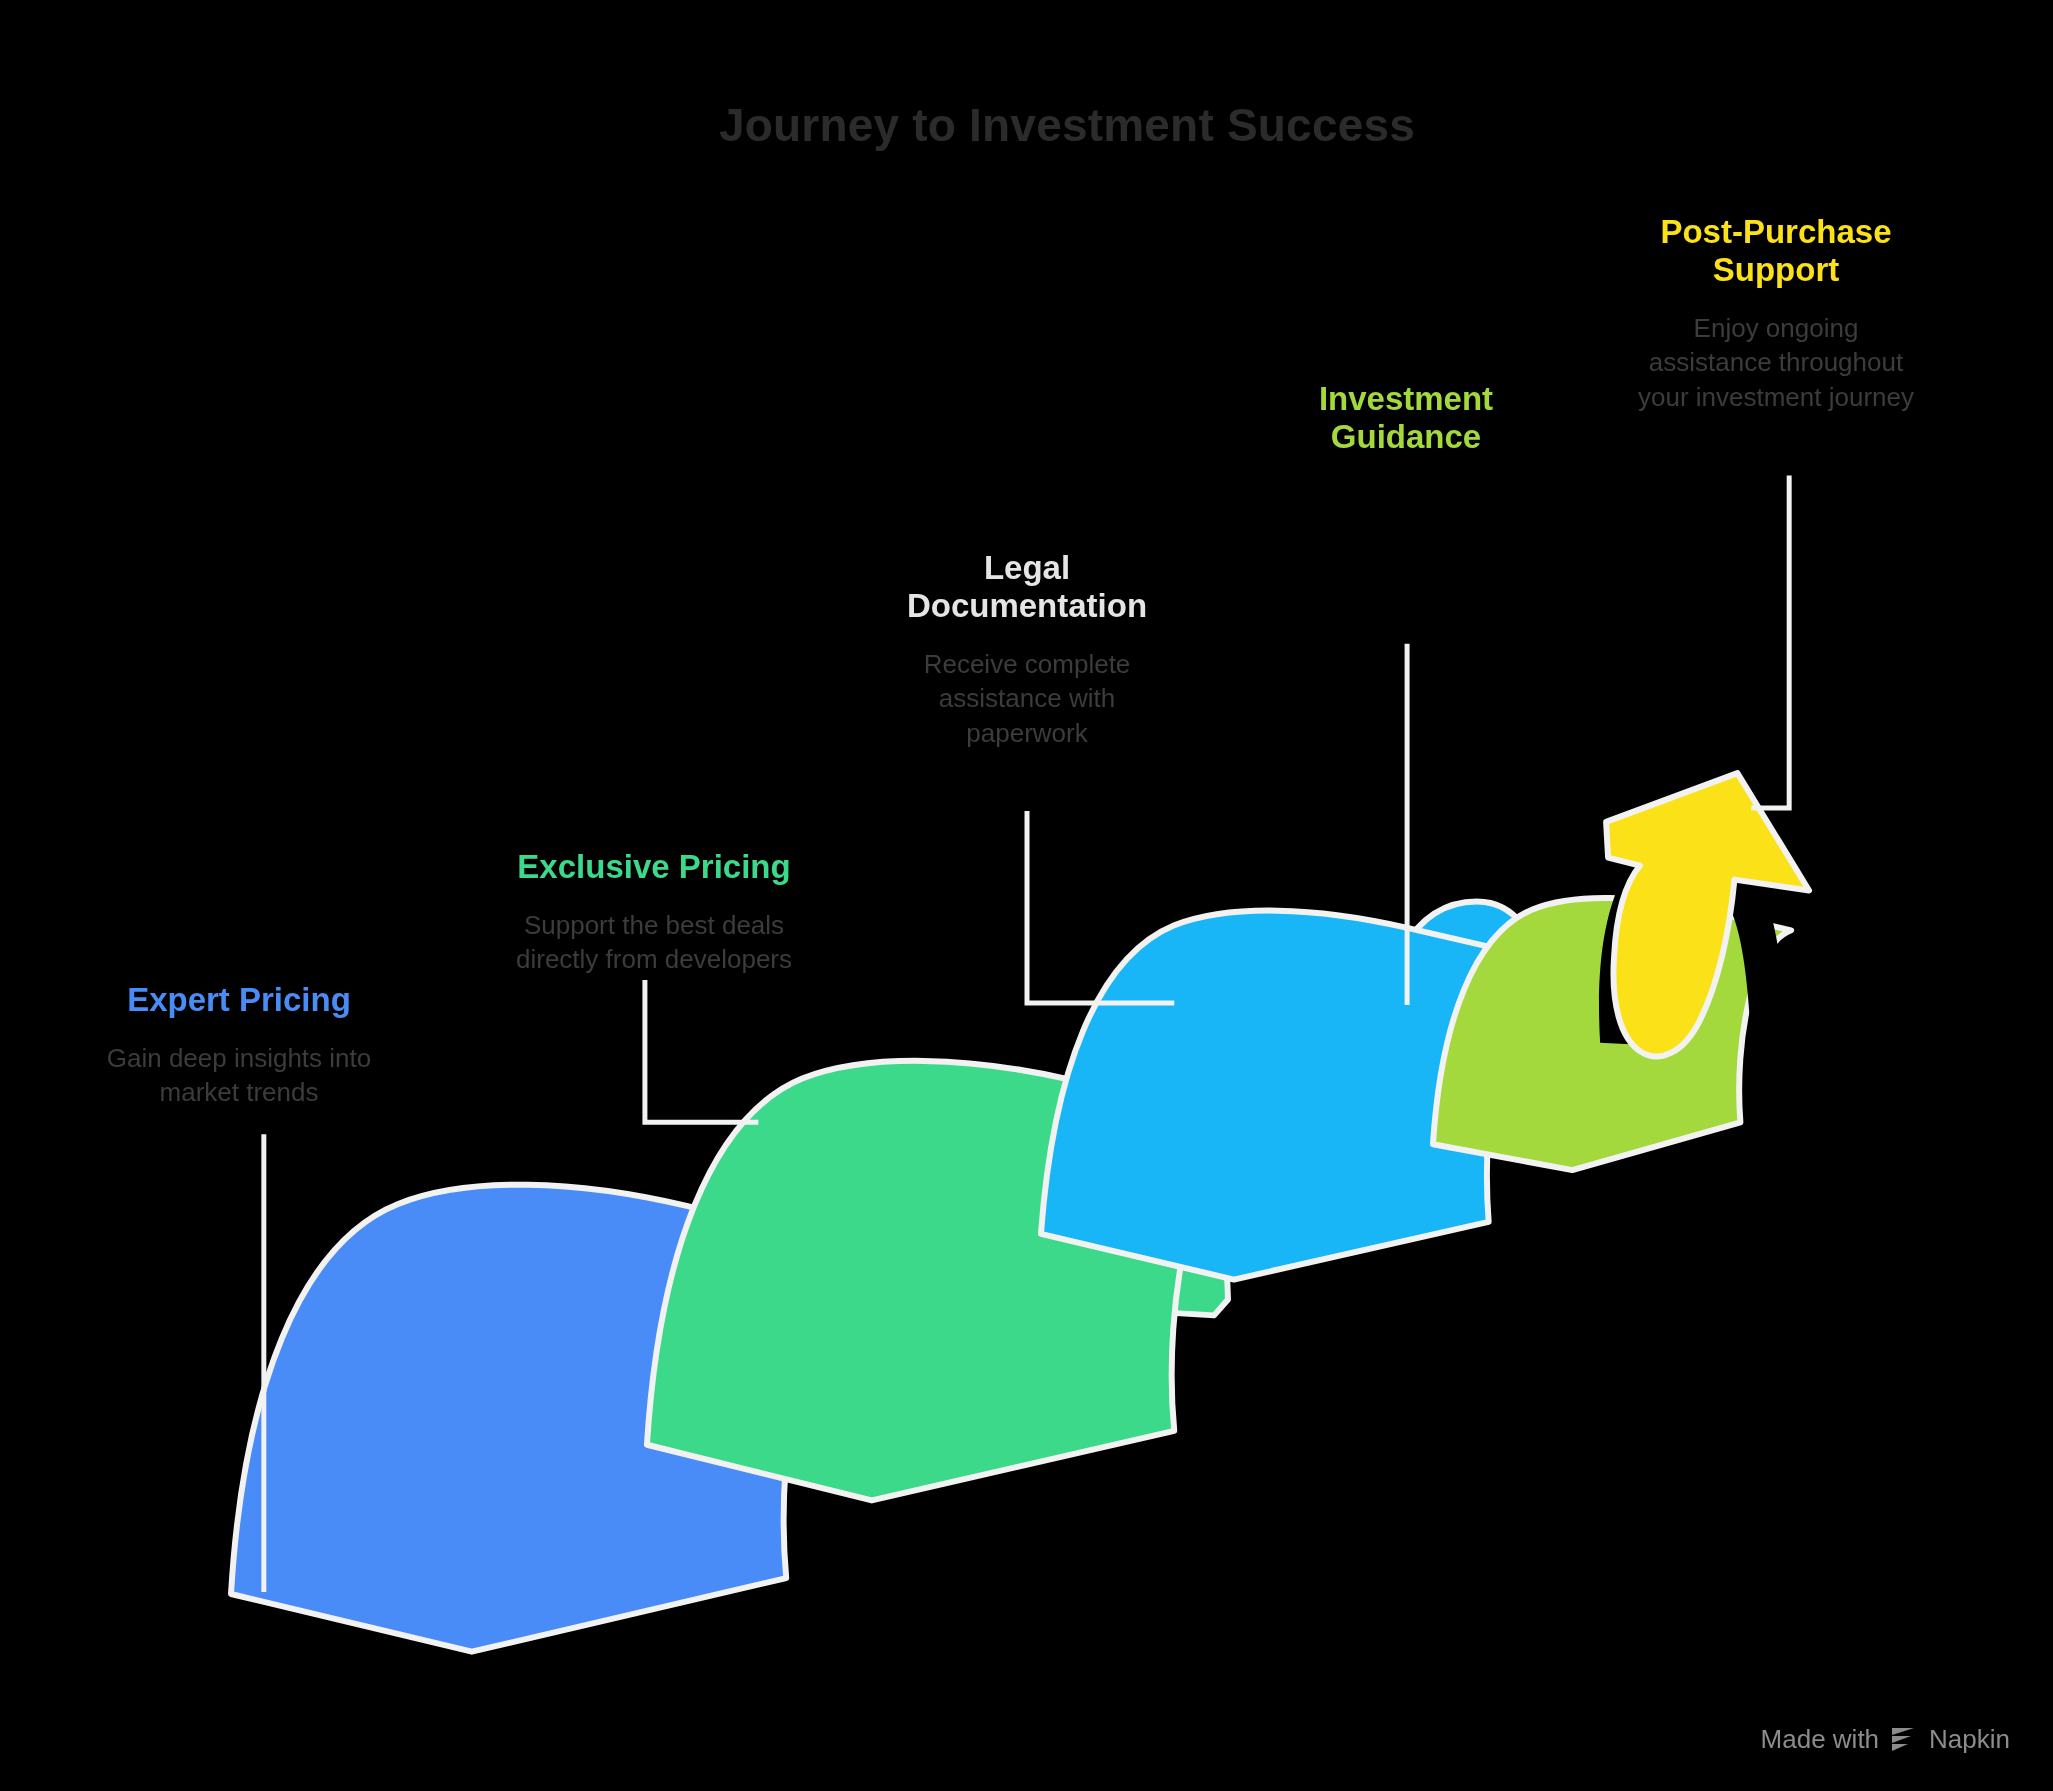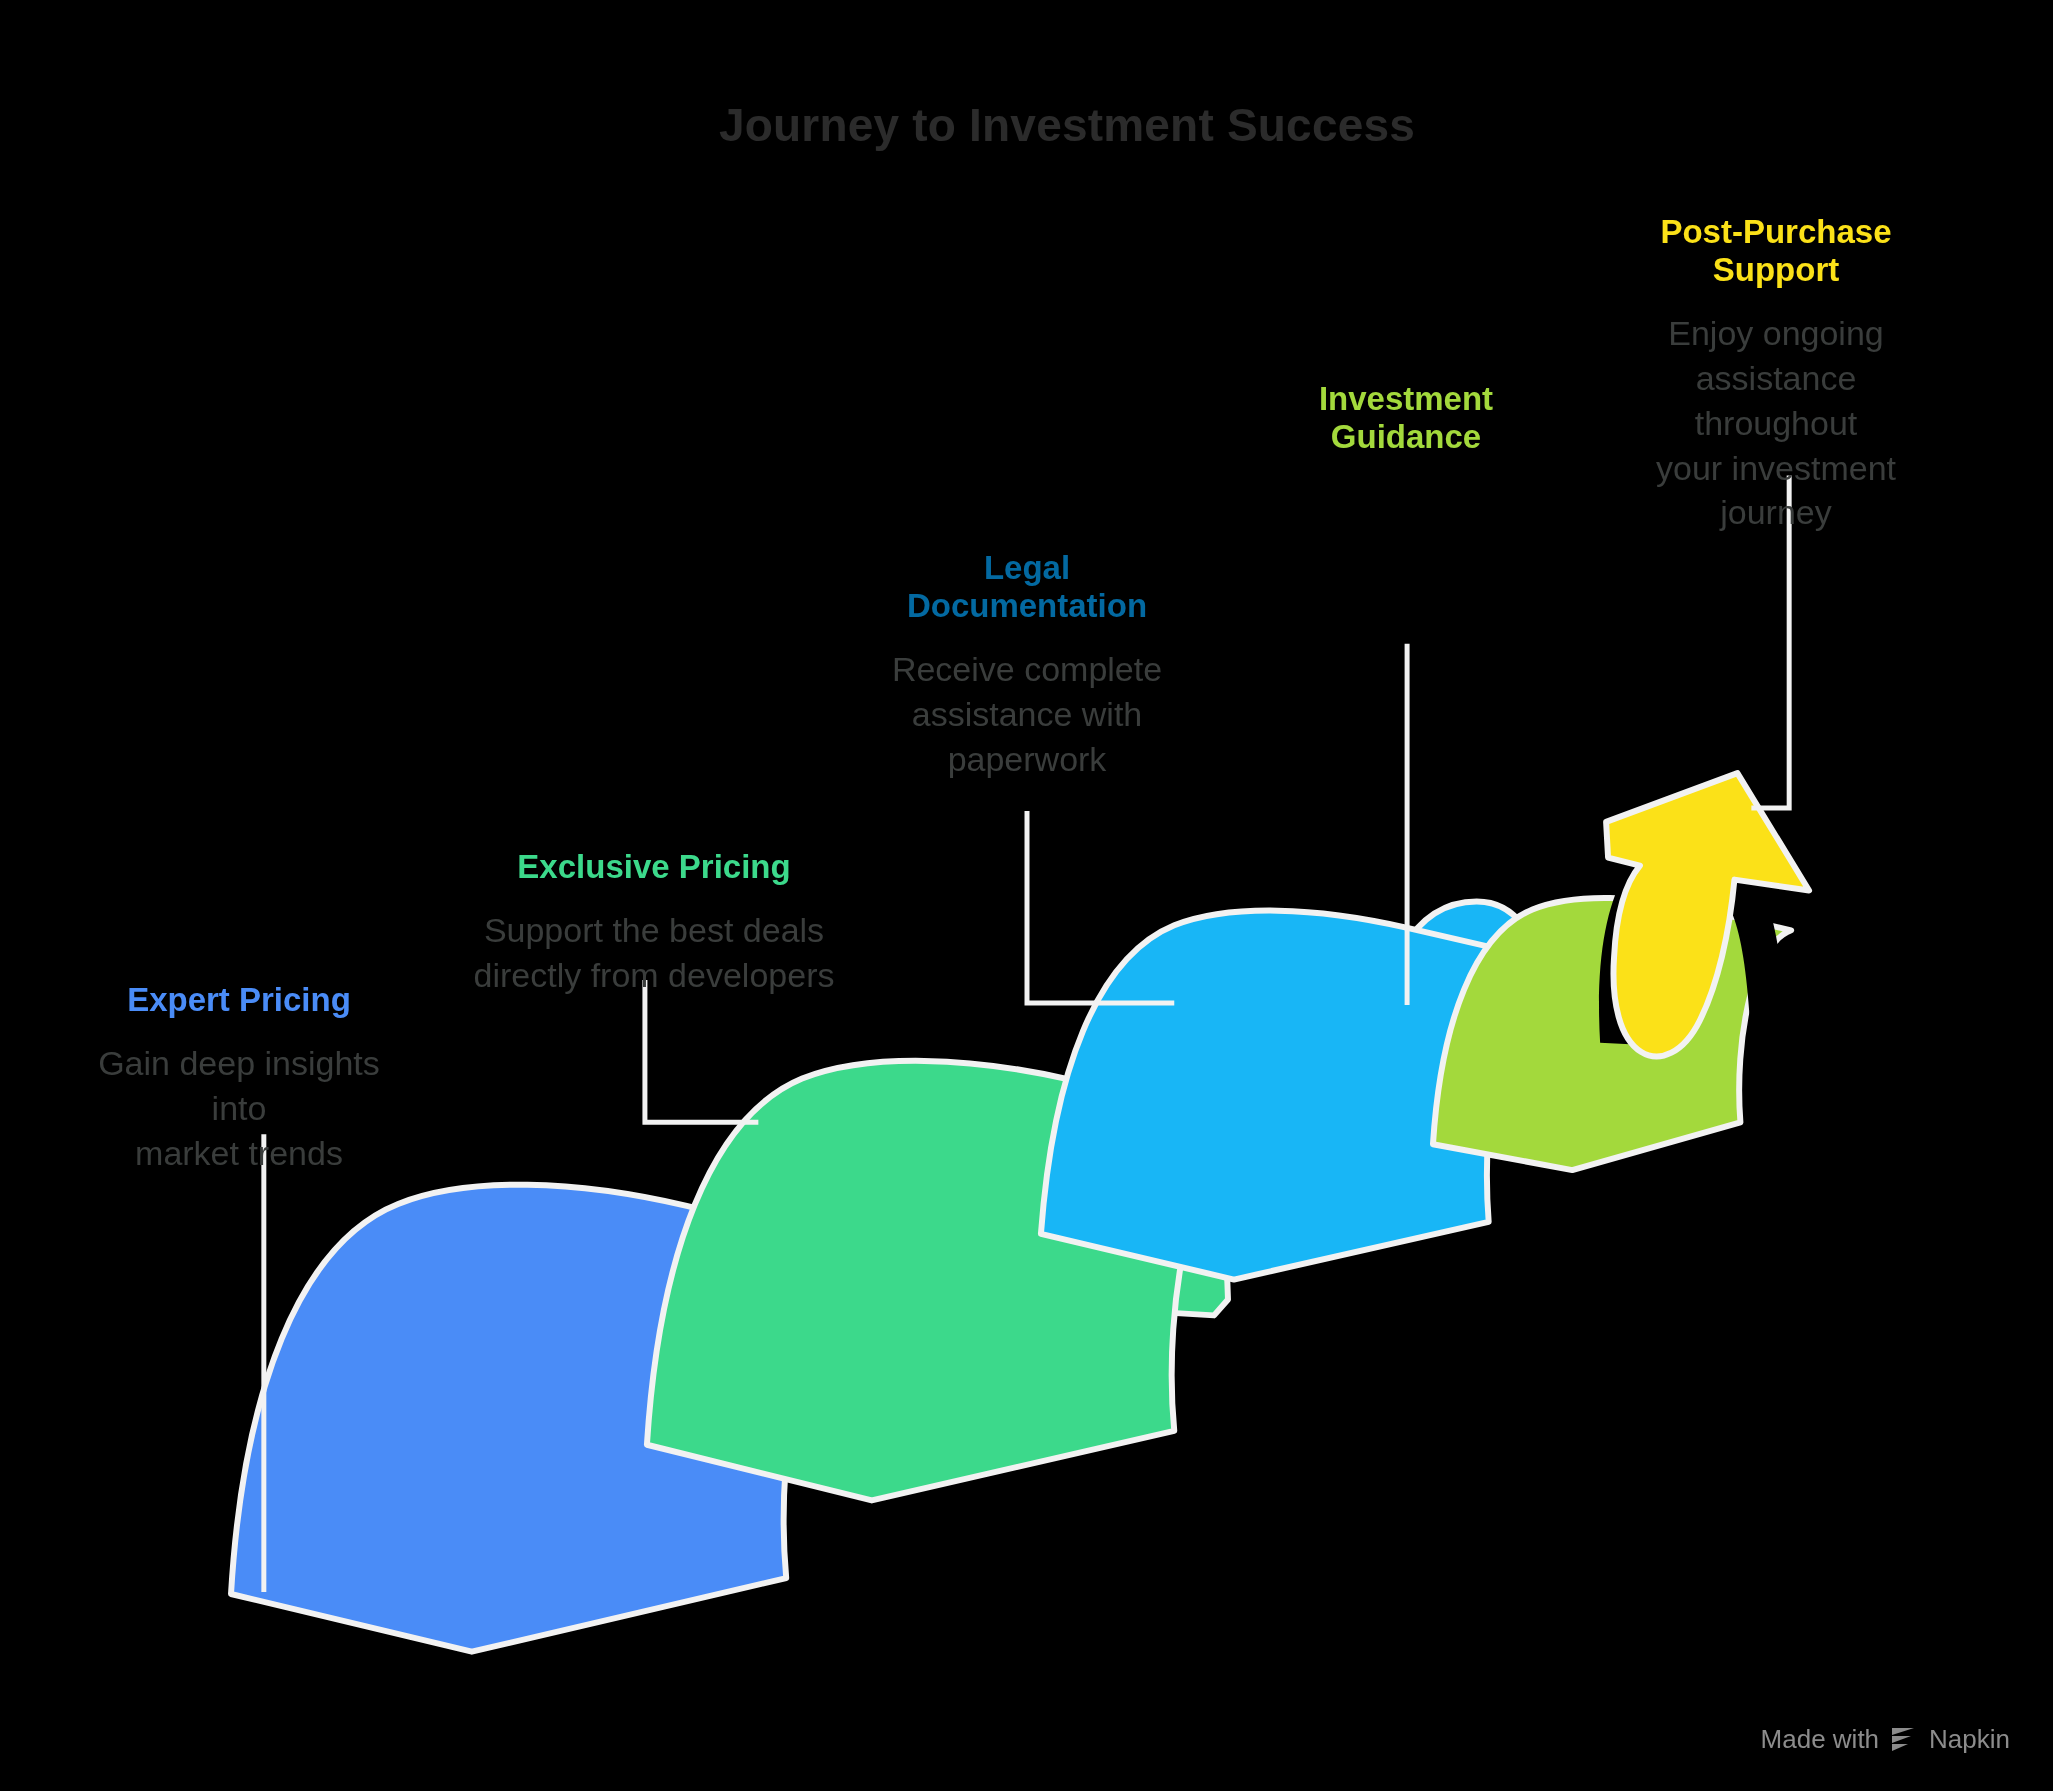--- a/index.html
+++ b/index.html
@@ -44,21 +44,21 @@
     text-align: center;
   }
   .step-title {
     font-size: 33px;
     font-weight: bold;
     line-height: 1.15;
     margin: 0 0 22px 0;
     white-space: pre-line;
   }
   .step-desc {
-    font-size: 34px;
+    font-size: 26px;
     line-height: 1.32;
     color: #3a3d3c;
     margin: 0;
     white-space: pre-line;
     font-weight: normal;
   }
 
   
   .watermark {
     position: absolute;
@@ -190,21 +190,21 @@
 market trends</div>
   </div>
 
   <div class="step-label" style="left:460px; top:812px; width:388px;margin-top:36px;">
     <div class="step-title" style="color:#3CD98B;">Exclusive Pricing</div>
     <div class="step-desc">Support the best deals
 directly from developers</div>
   </div>
 
   <div class="step-label" style="left:854px; top:549px; width:346px;">
-    <div class="step-title" style="color:#0369a1;">Legal
+    <div class="step-title" style="color:#e5e5e5;">Legal
 Documentation</div>
     <div class="step-desc">Receive complete
 assistance with
 paperwork</div>
   </div>
 
   <div class="step-label" style="left:1242px; top:380px; width:328px;">
     <div class="step-title" style="color:#A3D93C;">Investment
 Guidance</div>
   </div>

